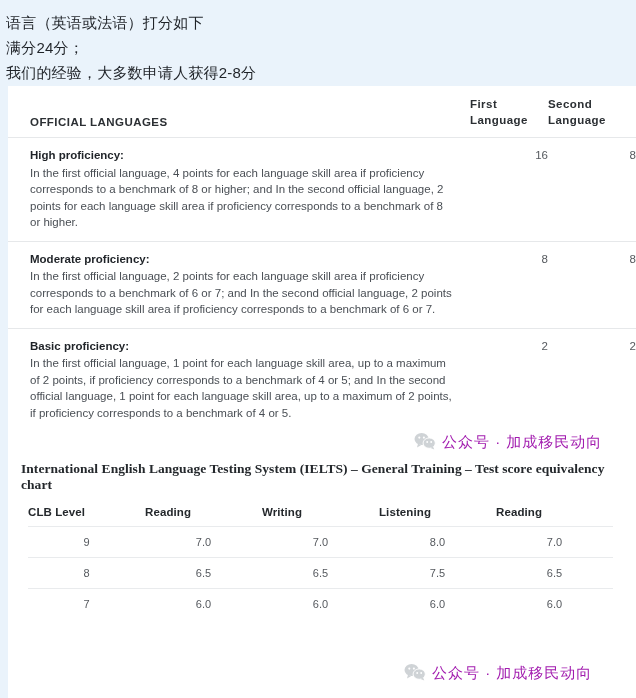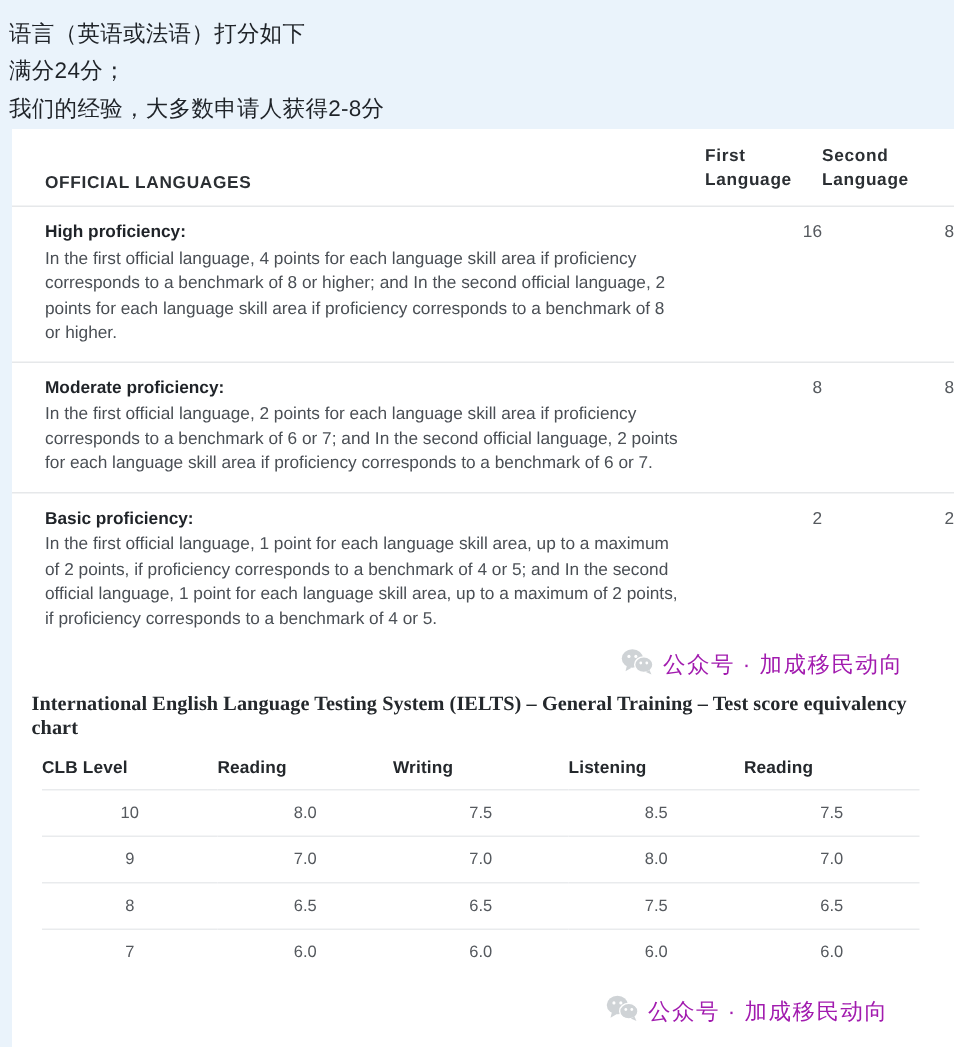--- a/index.html
+++ b/index.html
@@ -213,27 +213,20 @@
       <thead>
         <tr>
           <th>CLB Level</th>
           <th>Reading</th>
           <th>Writing</th>
           <th>Listening</th>
           <th>Reading</th>
         </tr>
       </thead>
       <tbody>
-        <tr>
-          <td>10</td>
-          <td>8.0</td>
-          <td>7.5</td>
-          <td>8.5</td>
-          <td>7.5</td>
-        </tr>
         <tr>
           <td>9</td>
           <td>7.0</td>
           <td>7.0</td>
           <td>8.0</td>
           <td>7.0</td>
         </tr>
         <tr>
           <td>8</td>
           <td>6.5</td>

